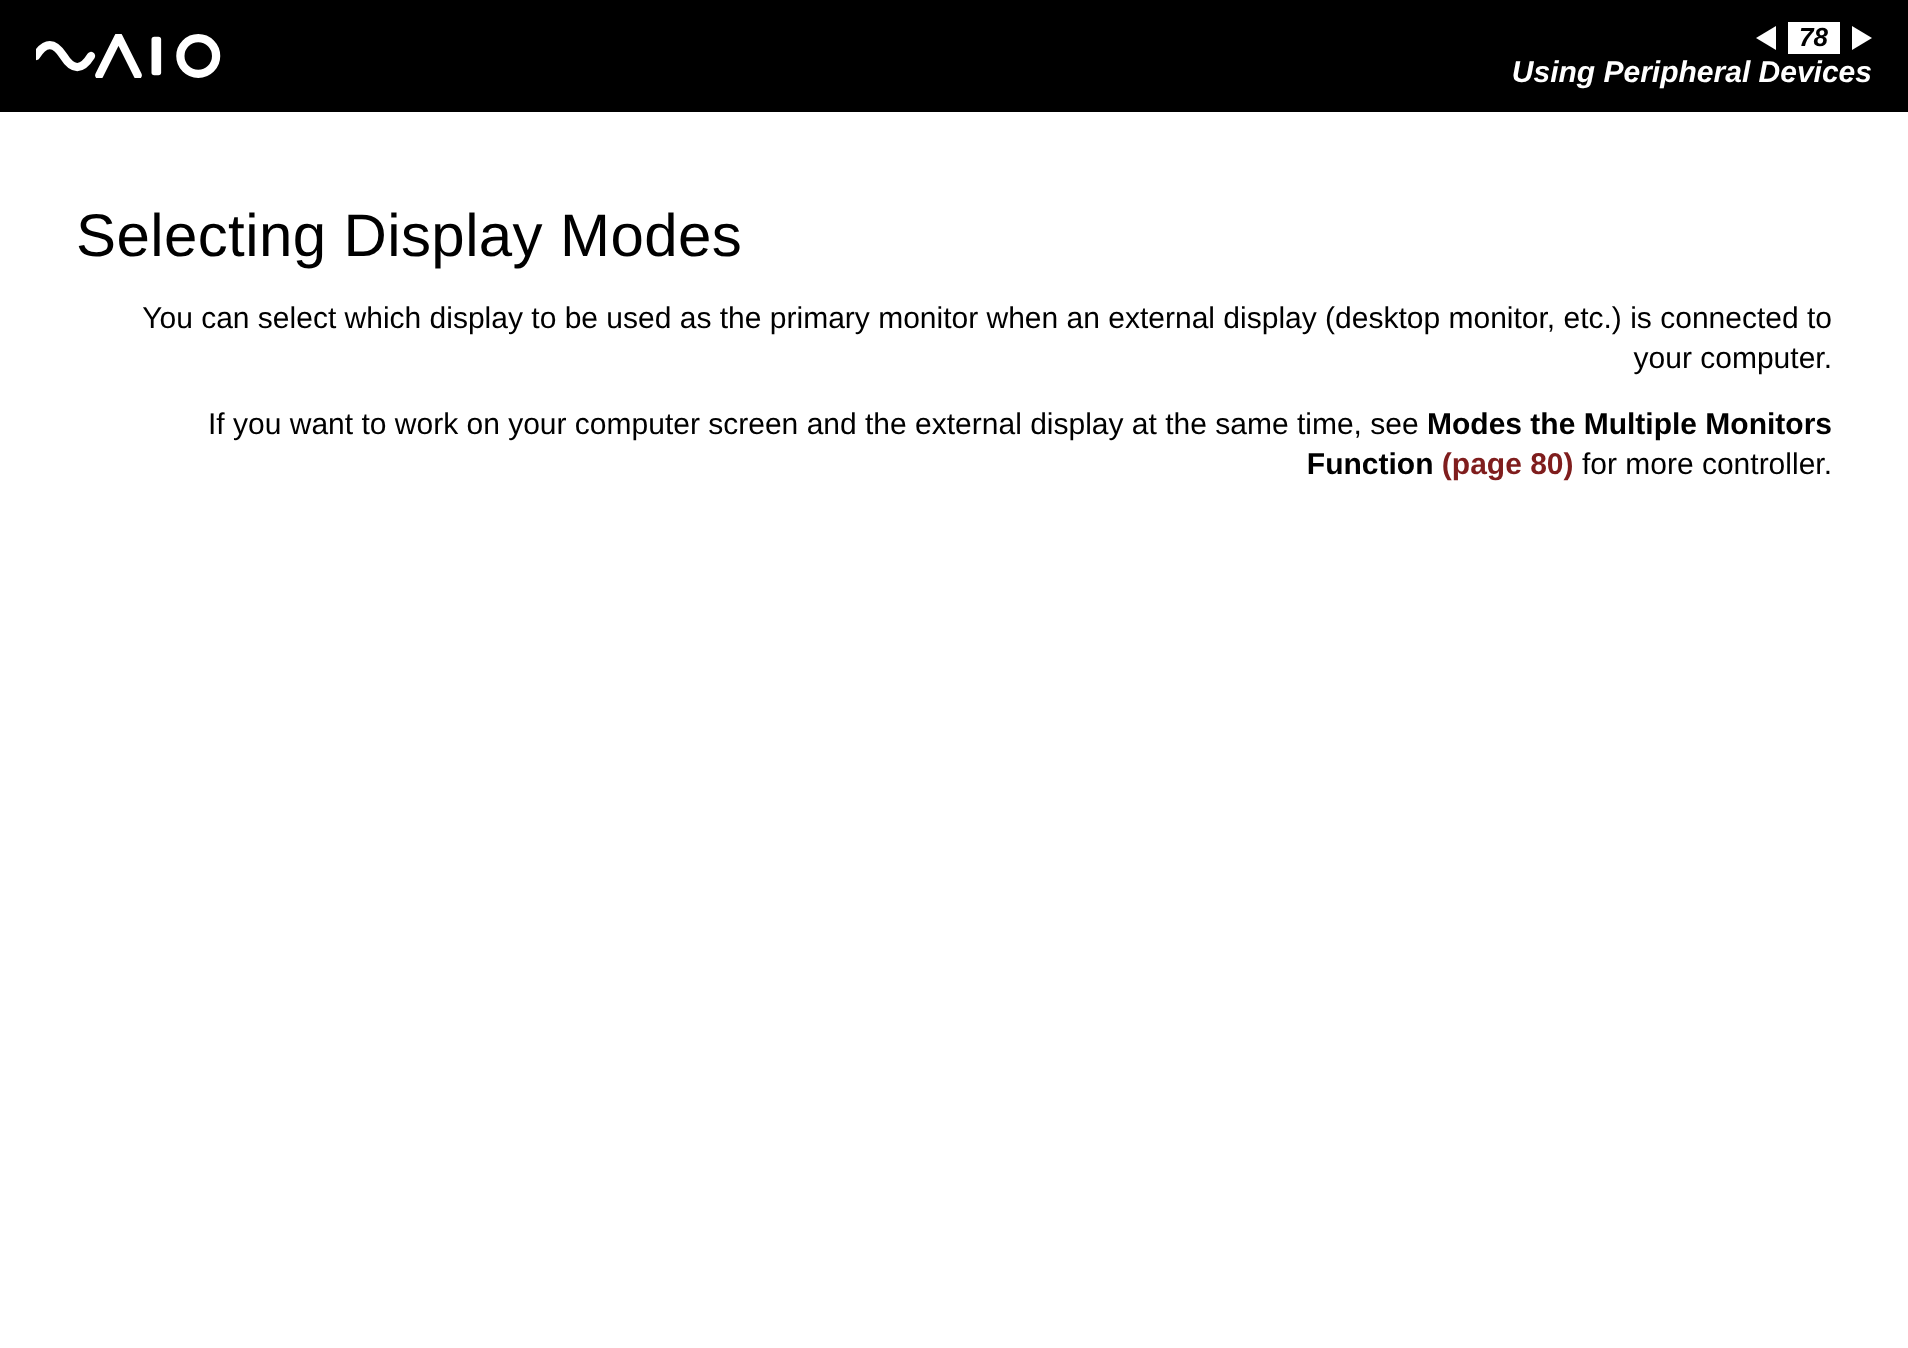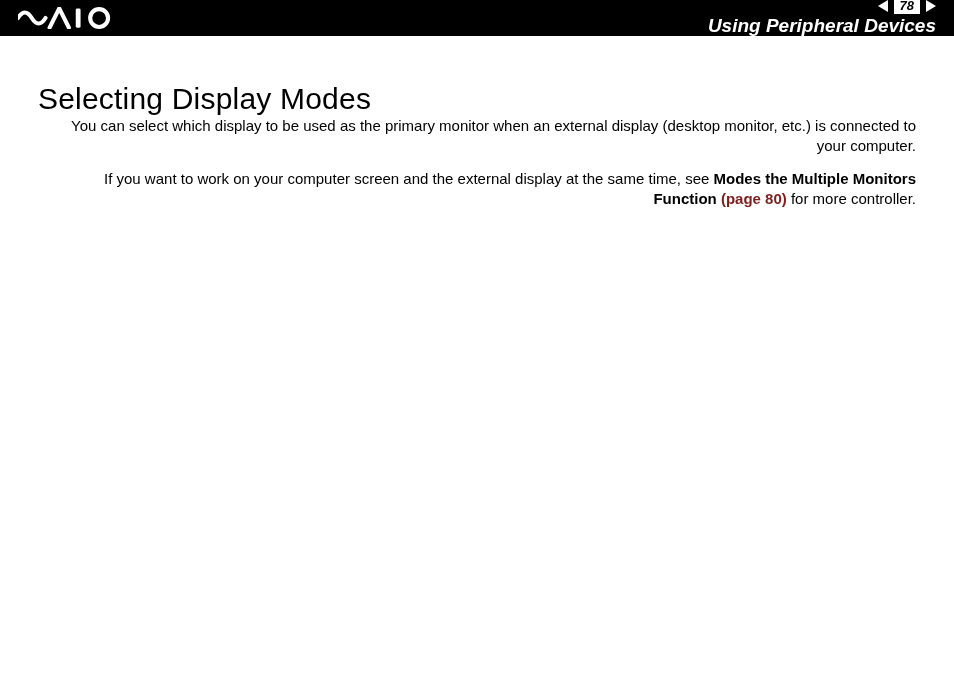--- a/index.html
+++ b/index.html
@@ -1,20 +1,20 @@
 <!DOCTYPE html>
 <html><head>
 <meta charset="utf-8">
 <style>
   * { box-sizing: border-box; margin: 0; padding: 0; }
   html, body { width: 954px; height: 674px; font-family: Arial, Helvetica, sans-serif; background: #fff; }
   .header {
     background: #000;
     color: #fff;
-    height: 36px;
+    height: 56px;
     display: flex;
     align-items: center;
     justify-content: space-between;
     padding: 0 18px;
   }
   .logo-wrap { display: flex; align-items: center; height: 100%; }
   .logo-wrap svg { height: 22px; }
   .header-right {
     display: flex;
     flex-direction: column;
@@ -39,28 +39,29 @@
   .tri-right { border-left: 10px solid #fff; }
   .page-box {
     background: #fff;
     color: #000;
     font-weight: bold;
     font-style: italic;
     padding: 0 6px;
     font-size: 13px;
     line-height: 16px;
   }
-  .header-right .section-label { font-size: 19px; margin-top: 1px; }
+  .header-right .section-label { font-size: 15px; margin-top: 1px; }
   .content {
     padding: 46px 38px 0 38px;
     color: #000;
   }
   h1 {
     font-weight: normal;
     font-size: 30px;
+    margin-bottom: 14px;
     letter-spacing: 0.2px;
   }
   p {
     font-size: 15px;
     line-height: 1.35;
     margin-bottom: 12px;
     text-align: right;
   }
   .bold { font-weight: bold; }
   .link-ref { color: #7f1d1d; font-weight: bold; cursor: pointer; }

